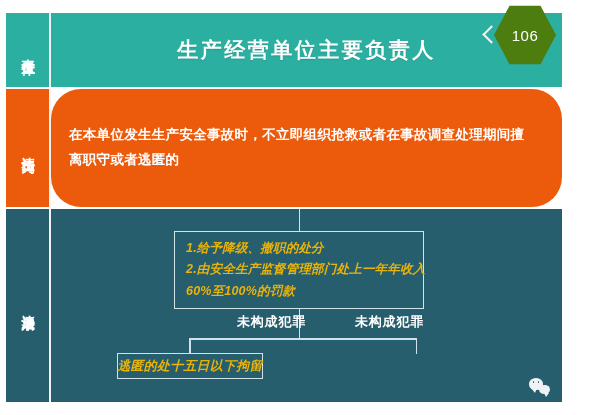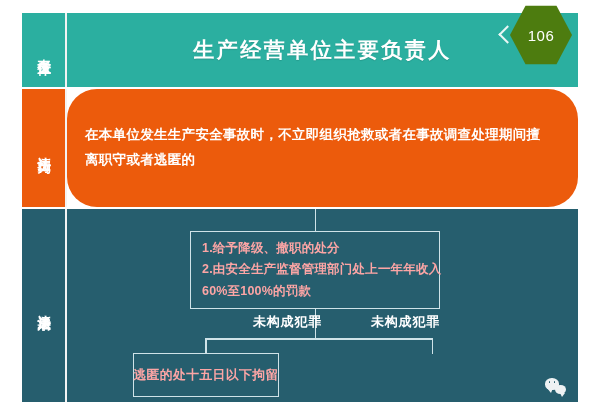--- a/index.html
+++ b/index.html
@@ -19,21 +19,21 @@
     position: absolute;
     left: 0; top: 0;
     width: 600px;
     height: 415px;
     background: #ffffff;
   }
 
   
   .frame {
     position: absolute;
-    left: 22px;
+    left: 6px;
     top: 13px;
     width: 556px;
     height: 389px;
   }
 
   .row {
     position: absolute;
     left: 0;
     width: 100%;
     display: flex;
@@ -148,24 +148,25 @@
   
   .diagram {
     position: absolute;
     left: 0; top: 0; right: 0; bottom: 0;
   }
 
   .box {
     position: absolute;
     box-sizing: border-box;
     border: 1.6px solid #cfe3e8;
-    color: #fca5a5;
+    color: #eab308;
     font-weight: bold;
     display: flex;
     align-items: center;
+    font-style: italic;
   }
 
   .penalty-box {
     left: 123px;
     top: 22px;
     width: 250px;
     height: 78px;
     padding: 7px 10px 7px 11px;
     flex-direction: column;
     justify-content: center;
@@ -182,21 +183,21 @@
     font-size: 13px;
     font-weight: bold;
     letter-spacing: .8px;
     white-space: nowrap;
   }
   .label-left  { left: 186px; top: 104px; }
   .label-right { left: 304px; top: 104px; }
 
   .leaf-box {
     justify-content: center;
-    height: 44px;
+    height: 26px;
     font-size: 12.8px;
     letter-spacing: .4px;
     white-space: nowrap;
   }
   .leaf-left  { left: 66px;  top: 144px; width: 146px; }
   .leaf-right { left: 307px; top: 144px; width: 118px; }
 
   .line {
     position: absolute;
     background: #cfe3e8;

